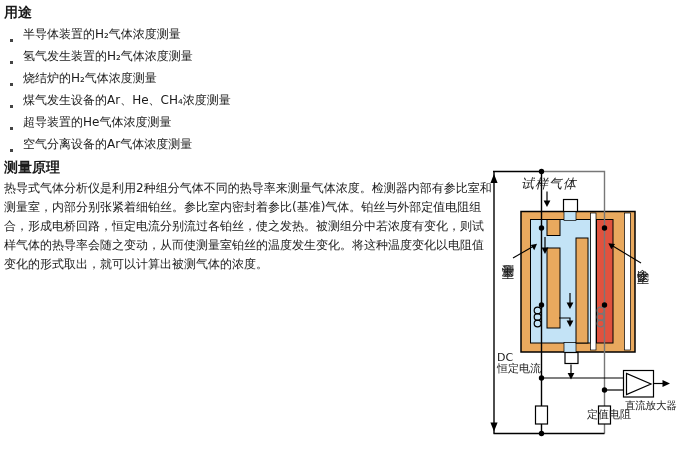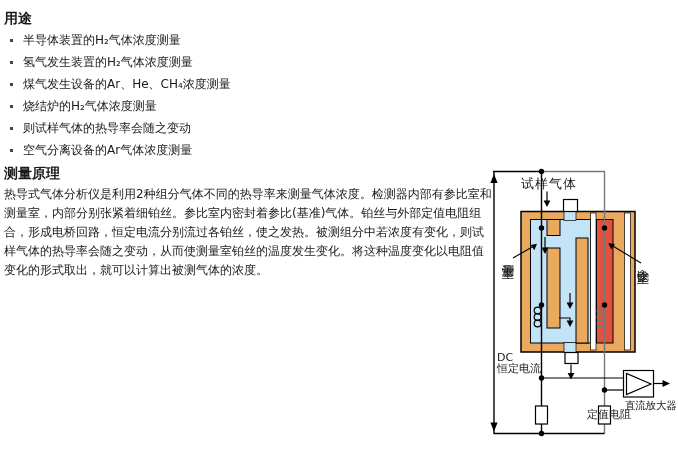--- a/index.html
+++ b/index.html
@@ -1,31 +1,31 @@
 <!DOCTYPE html>
 <html><head>
 <meta charset="utf-8">
 <style>
   html,body{margin:0;padding:0;background:#fff;}
   body{width:678px;height:450px;position:relative;overflow:hidden;
        font-family:"DejaVu Sans",sans-serif;color:#1a1a1a;}
   
-  .textcol{position:absolute;left:4px;top:10px;width:490px;}
+  .textcol{position:absolute;left:4px;top:4px;width:490px;}
   .sec-title{font-size:14px;font-weight:bold;line-height:17px;margin:0;}
   .sec-title.second{}
   ul.uses{list-style:none;margin:6px 0 0 0;padding:0;}
-  ul.uses li{display:flex;align-items:flex-start;font-size:12px;line-height:15px;
+  ul.uses li{display:flex;align-items:flex-end;font-size:12px;line-height:15px;
              padding:0 0 7px 0;margin:0;}
   .bullet-dot{flex:none;width:3px;height:3px;background:#444;margin:6px 10px 0 6px;}
   p.principle{font-size:12px;line-height:19px;margin:3px 0 0 0;width:490px;
               letter-spacing:0;}
   
   .diagram-svg{position:absolute;left:480px;top:160px;width:198px;height:290px;}
   .dlabel{position:absolute;white-space:nowrap;}
-  .lbl-sample{left:521px;top:175px;font-size:13px;letter-spacing:1px;}
+  .lbl-sample{left:521px;top:175px;font-size:13px;letter-spacing:1px;font-style:italic;}
   .lbl-vert{writing-mode:vertical-rl;text-orientation:upright;font-size:12.5px;
             letter-spacing:1px;}
   .lbl-measure{left:499px;top:254px;}
   .lbl-reference{left:634px;top:259px;}
   .lbl-dc{left:497px;top:352px;font-size:11px;line-height:11px;}
   .lbl-resistor{left:551px;top:407px;font-size:11px;margin-left:36px;}
   .lbl-amp{left:625px;top:399px;font-size:10.5px;letter-spacing:-0.2px;text-align:center;}
 </style>
 </head>
 <body>
@@ -37,29 +37,29 @@
     <li>
       <span class="bullet-dot"></span>
       <span>半导体装置的H₂气体浓度测量</span>
     </li>
     <li>
       <span class="bullet-dot"></span>
       <span>氢气发生装置的H₂气体浓度测量</span>
     </li>
     <li>
       <span class="bullet-dot"></span>
+      <span>烧结炉的H₂气体浓度测量</span>
+    </li>
+    <li>
+      <span class="bullet-dot"></span>
       <span>煤气发生设备的Ar、He、CH₄浓度测量</span>
     </li>
     <li>
       <span class="bullet-dot"></span>
-      <span>烧结炉的H₂气体浓度测量</span>
-    </li>
-    <li>
-      <span class="bullet-dot"></span>
-      <span>则试样气体的热导率会随之变动</span>
+      <span>超导装置的He气体浓度测量</span>
     </li>
     <li>
       <span class="bullet-dot"></span>
       <span>空气分离设备的Ar气体浓度测量</span>
     </li>
   </ul>
 
   <h1 class="sec-title second">测量原理</h1>
 
   <p class="principle">热导式气体分析仪是利用2种组分气体不同的热导率来测量气体浓度。检测器内部有参比室和测量室，内部分别张紧着细铂丝。参比室内密封着参比(基准)气体。铂丝与外部定值电阻组合，形成电桥回路，恒定电流分别流过各铂丝，使之发热。被测组分中若浓度有变化，则试样气体的热导率会随之变动，从而使测量室铂丝的温度发生变化。将这种温度变化以电阻值变化的形式取出，就可以计算出被测气体的浓度。</p>

